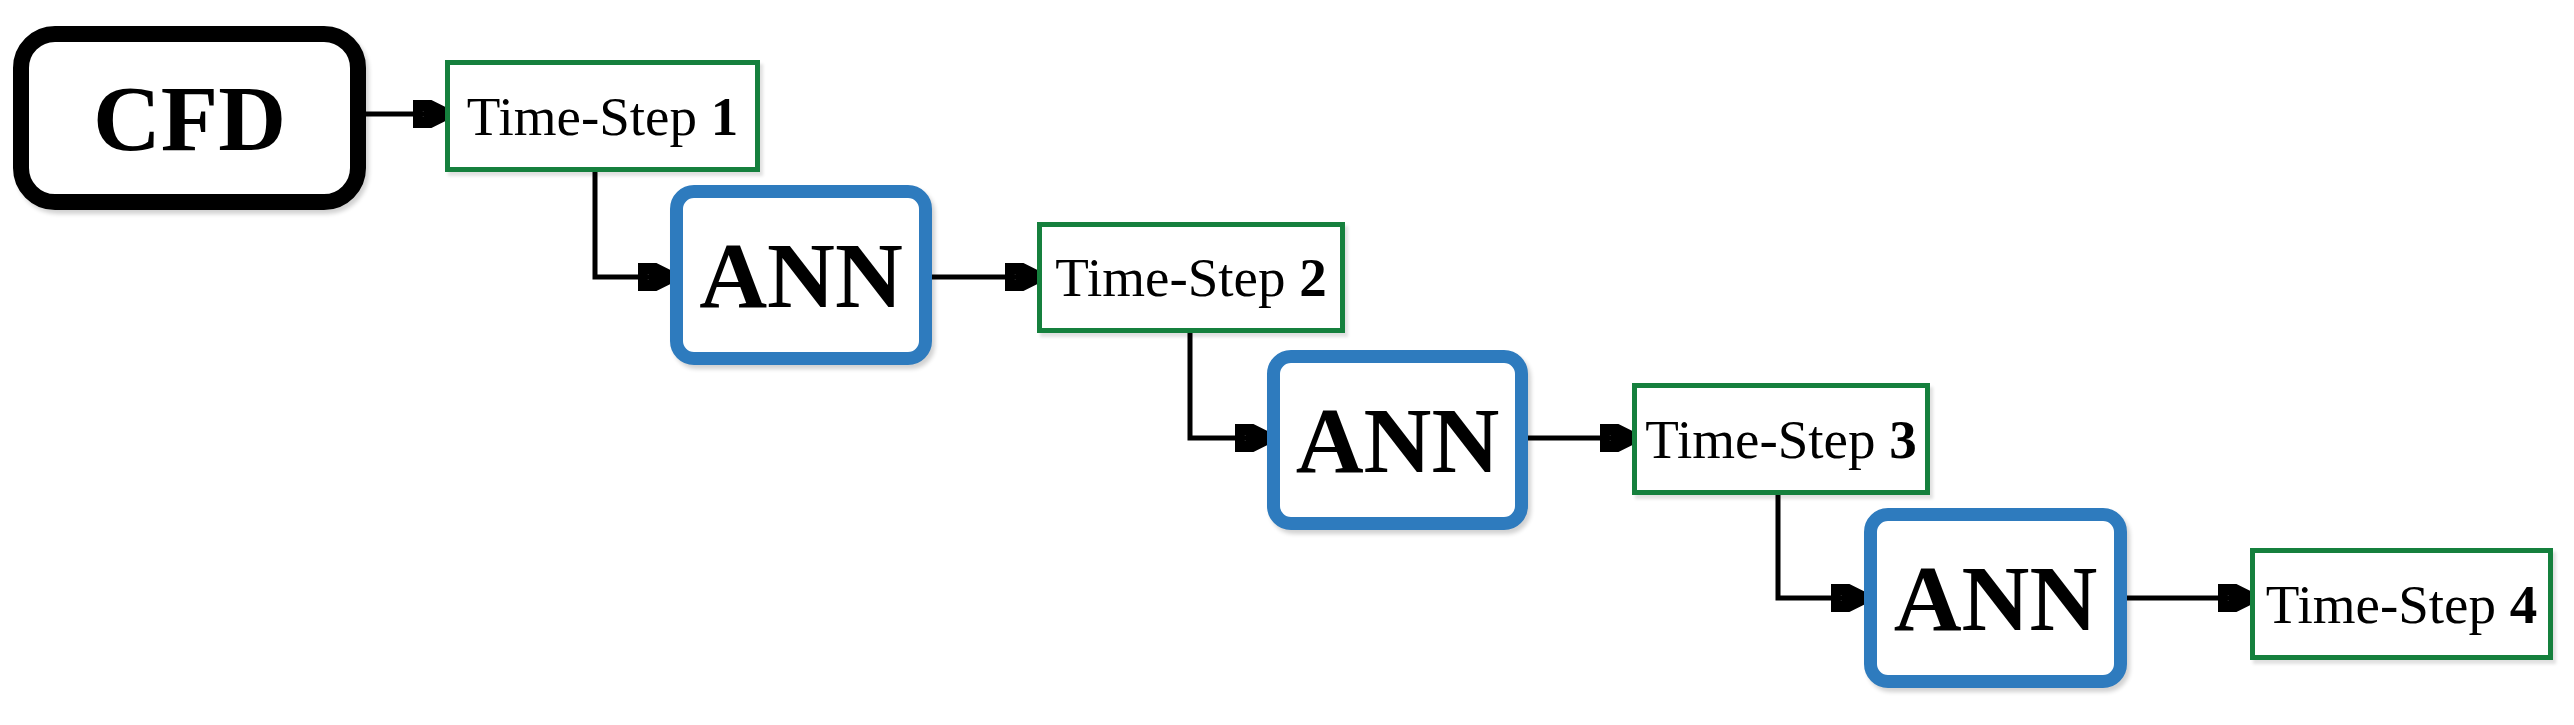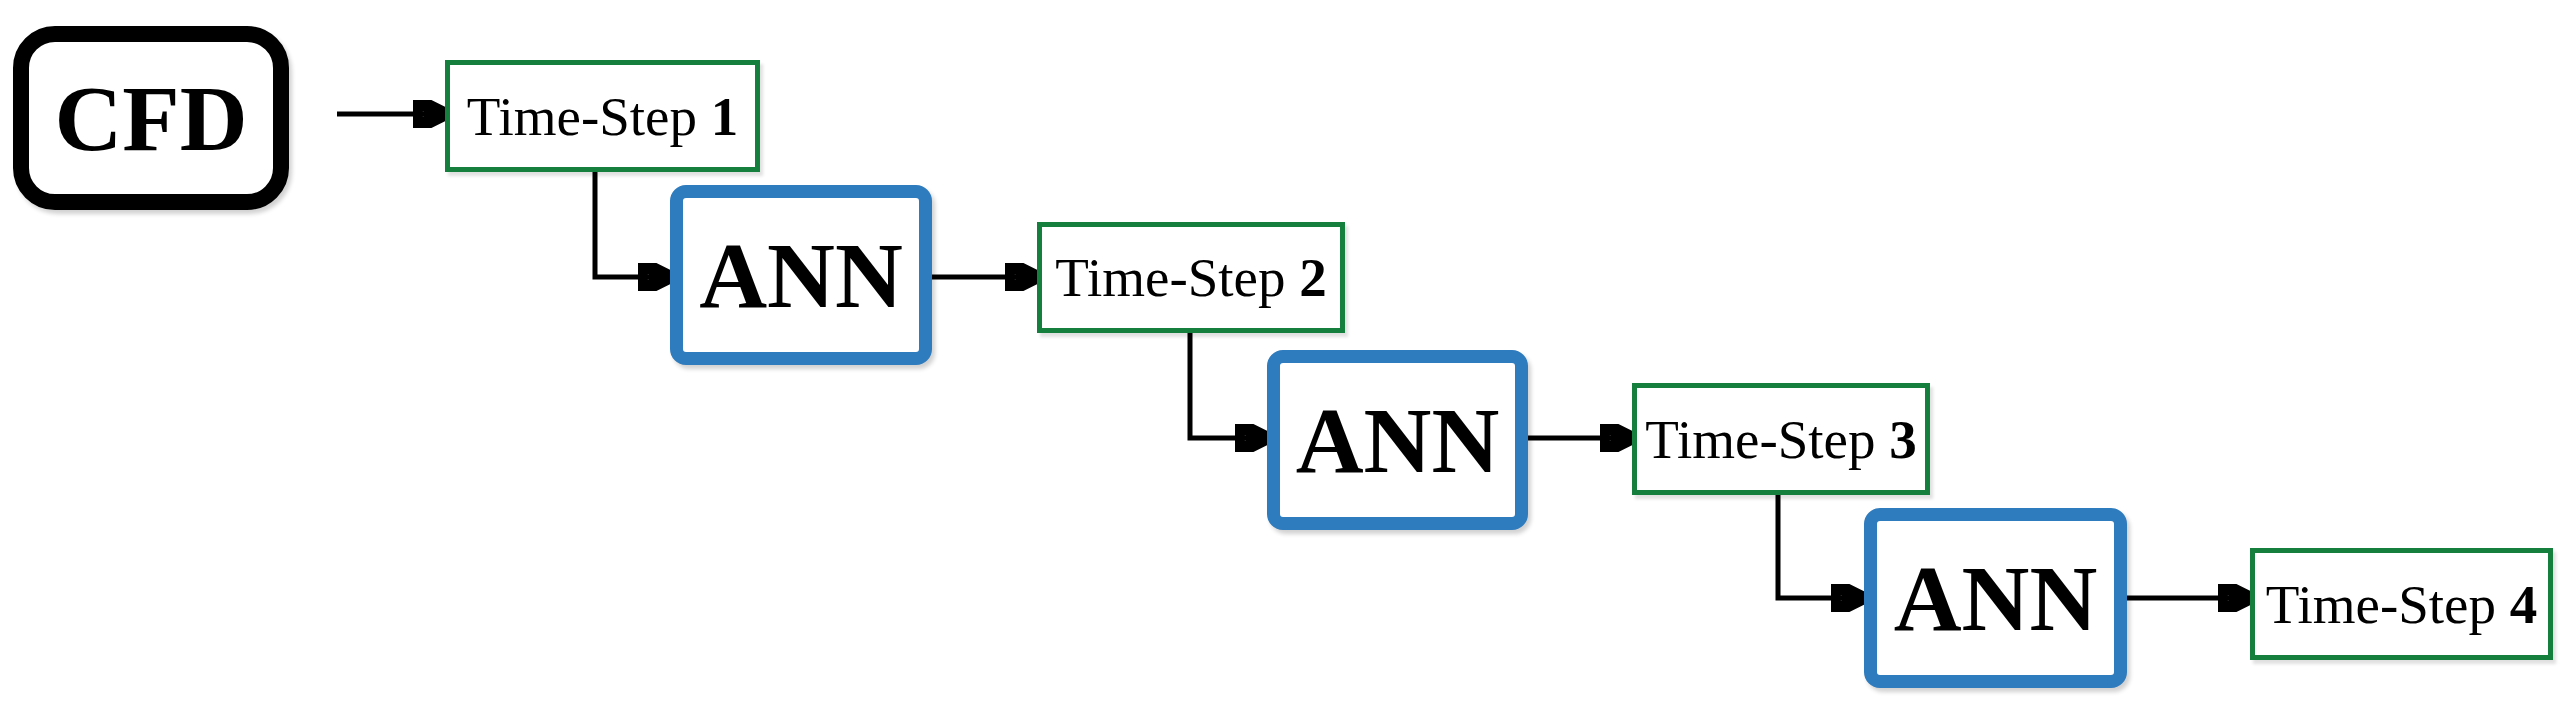--- a/index.html
+++ b/index.html
@@ -33,31 +33,31 @@
     display: flex;
     align-items: center;
     justify-content: center;
     background: #ffffff;
     box-sizing: border-box;
     white-space: nowrap;
   }
   .cfd-box {
     left: 13px;
     top: 26px;
-    width: 276px;
+    width: 353px;
     height: 184px;
     border: 16px solid #000000;
     border-radius: 42px;
     font-size: 94px;
     font-weight: bold;
     box-shadow: 3px 4px 4px rgba(0,0,0,0.18);
   }
   .ann-box {
     border: 13px solid #2e7bbe;
-    border-radius: 16px;
+    border-radius: 24px;
     font-size: 94px;
     font-weight: bold;
     box-shadow: 3px 4px 4px rgba(0,0,0,0.18);
   }
   .ann-1 { left: 670px;  top: 185px; width: 262px; height: 180px; }
   .ann-2 { left: 1267px; top: 350px; width: 261px; height: 180px; }
   .ann-3 { left: 1864px; top: 508px; width: 263px; height: 180px; }
   .ts-box {
     border: 5px solid #15803d;
     font-size: 55px;

